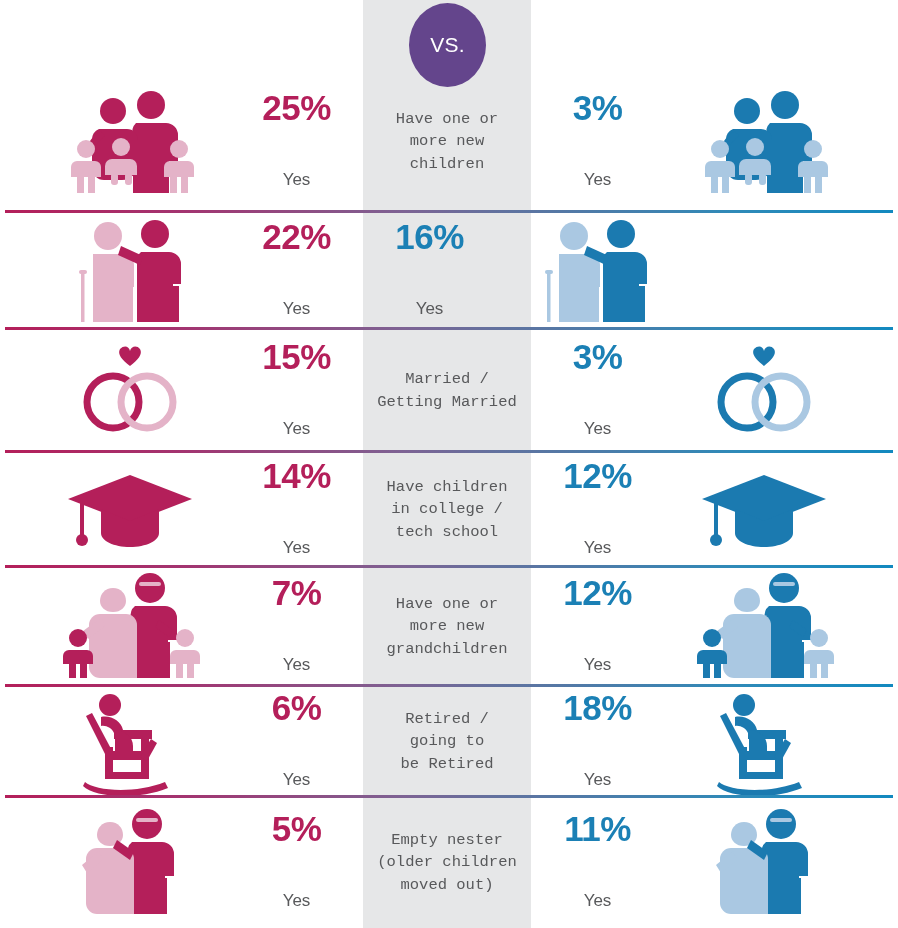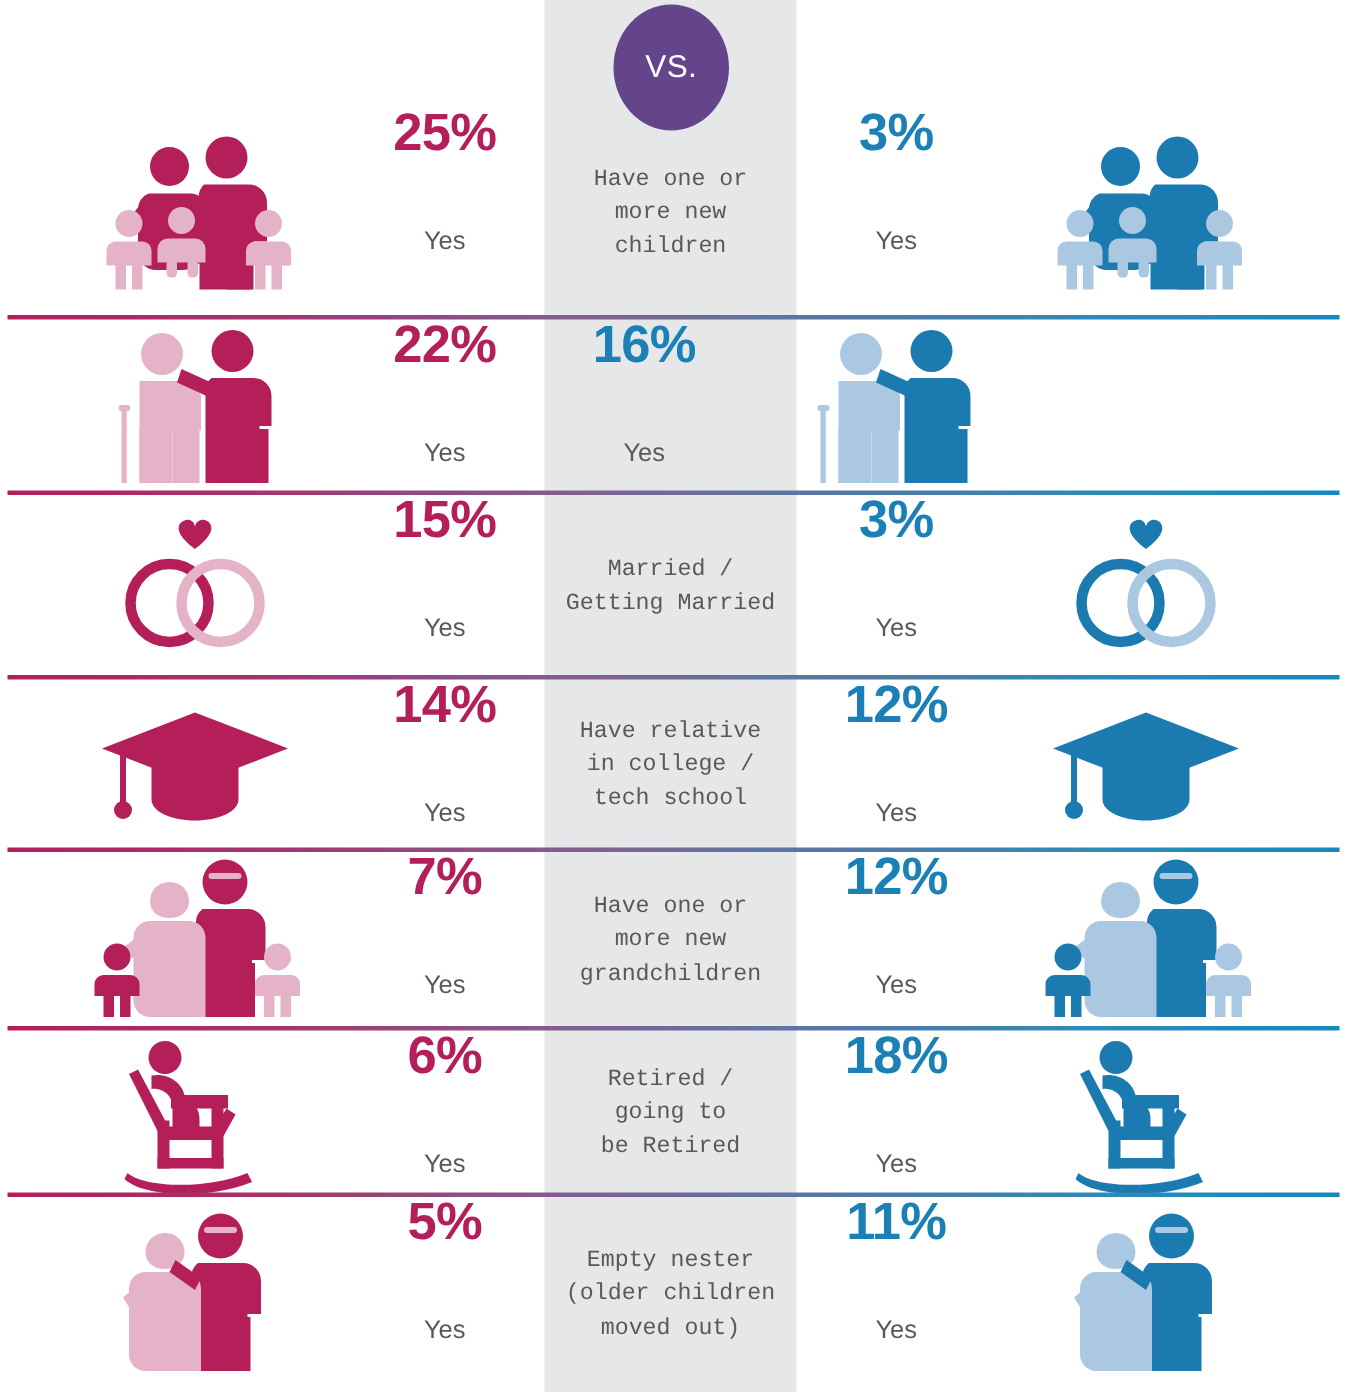--- a/index.html
+++ b/index.html
@@ -106,20 +106,21 @@
     justify-content: center;
   }
   .cell-icon.left  { margin-left: 30px; }
   .cell-icon.right { margin-left: 0; }
 
   .cell-pct {
     width: 133px;
     display: flex;
     flex-direction: column;
     align-items: center;
+    justify-content: center;
   }
   .pct-value {
     font-size: 35px;
     font-weight: bold;
     line-height: 1.05;
     letter-spacing: -.5px;
   }
   .pct-label {
     font-size: 17px;
     color: #58595b;
@@ -294,21 +295,21 @@
         <path d="M46 54v24c0 8 13 14 29 14s29-6 29-14V54L75 66z" fill="#b41f5a"></path>
         <rect x="25" y="48" width="4" height="34" fill="#b41f5a"></rect>
         <circle cx="27" cy="85" r="6" fill="#b41f5a"></circle>
       </svg>
         </div>
     <div class="cell-pct left">
       <div class="pct-value">14%</div>
       <div class="pct-label">Yes</div>
     </div>
     <div class="cell-center">
-          <div><span>Have relative</span><br><span>in college /</span><br><span>tech school</span></div>
+          <div><span>Have children</span><br><span>in college /</span><br><span>tech school</span></div>
         </div>
     <div class="cell-pct right">
       <div class="pct-value">12%</div>
       <div class="pct-label">Yes</div>
     </div>
     <div class="cell-icon right">
       <svg class="icon-wrap" viewBox="0 0 150 110">
         <path d="M75 20L13 44l62 24 62-24z" fill="#1b7ab0"></path>
         <path d="M46 54v24c0 8 13 14 29 14s29-6 29-14V54L75 66z" fill="#1b7ab0"></path>
         <rect x="25" y="48" width="4" height="34" fill="#1b7ab0"></rect>

